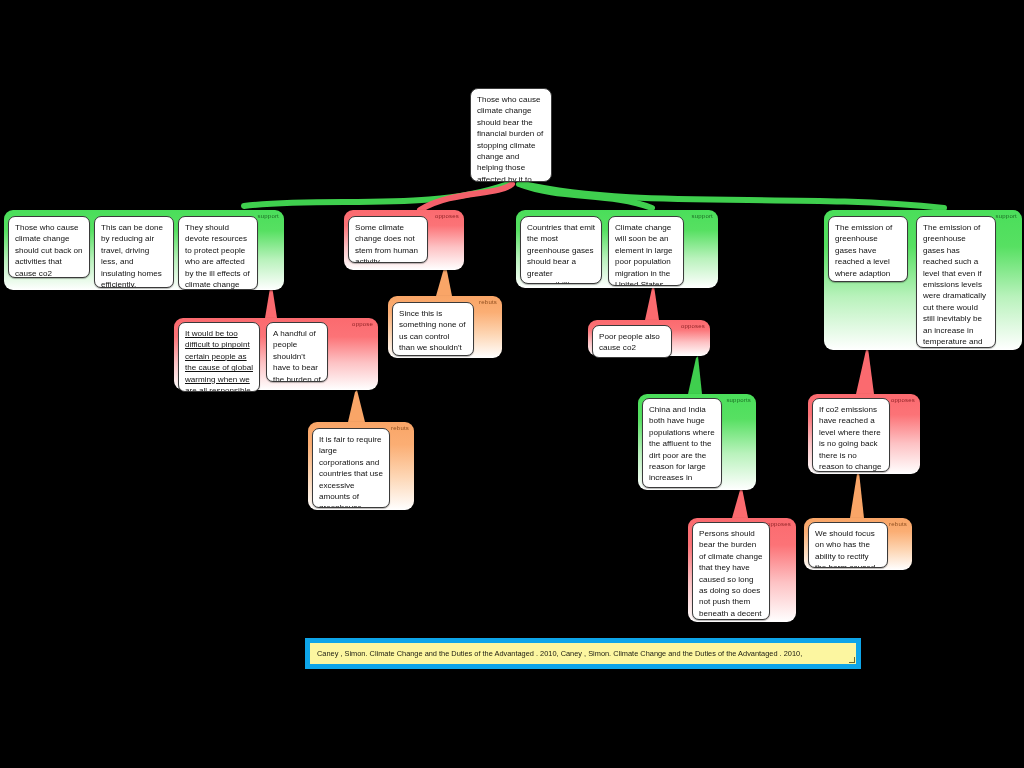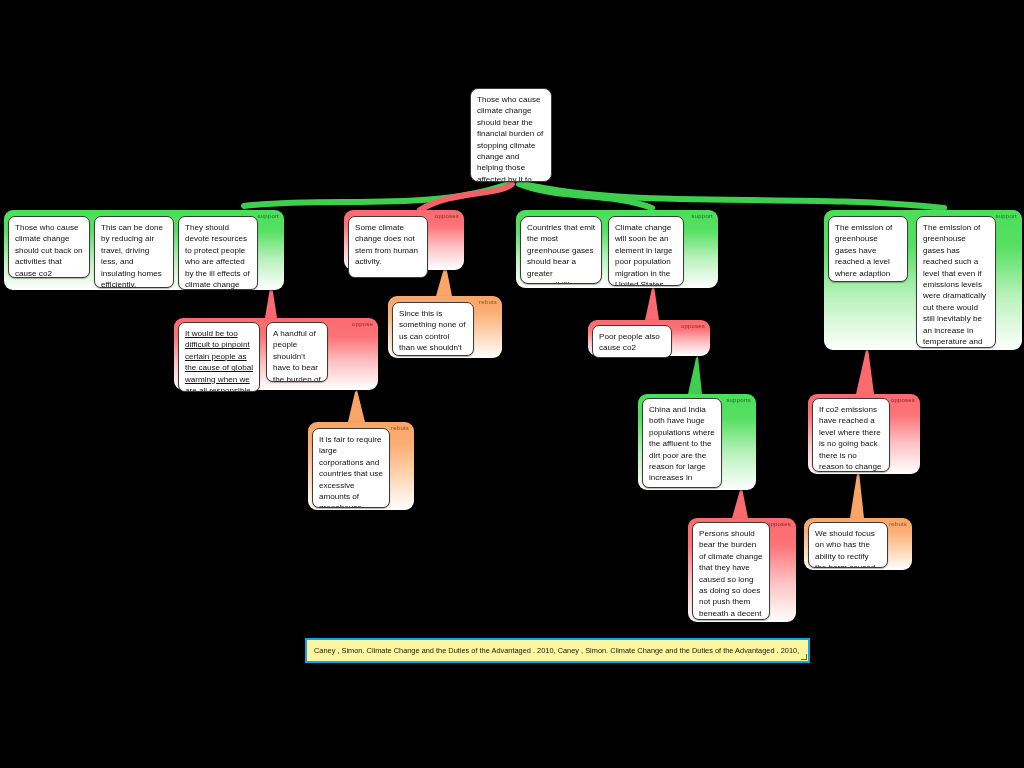--- a/index.html
+++ b/index.html
@@ -48,22 +48,22 @@
     font-size:8.1px;line-height:11.4px;color:#111;
     font-family:"Liberation Sans","DejaVu Sans",sans-serif;
     overflow:hidden;
     box-shadow:0 1px 1px rgba(0,0,0,.28);
   }
   .card.root{border-radius:8px;}
 
   
   #citation{
     position:absolute;z-index:4;
-    left:305px;top:638px;width:505px;
-    background:#fcf6a0;border:2px solid #0ea5e9;
+    left:305px;top:638px;width:556px;
+    background:#fcf6a0;border:5px solid #0ea5e9;
     box-sizing:border-box;
     padding:5px 7px;
     font-size:7.4px;line-height:11px;color:#1a1a10;
     font-family:"Liberation Sans","DejaVu Sans",sans-serif;
   }
   #citation .cite-line{display:block;}
   .cite-handle{
     position:absolute;right:1px;bottom:1px;width:5px;height:5px;
     border-right:1px solid #6d6930;border-bottom:1px solid #6d6930;
   }
@@ -137,21 +137,21 @@
   <div id="groups">
       <div class="group support" style="left: 4px; top: 210px; width: 280px; height: 80px;">
         <span class="group-label">support</span>
       </div>
       <div class="card" style="left: 8px; top: 216px; width: 82px; height: 62px;"><span>Those who cause climate change should cut back on activities that cause co2 emissions.</span></div>
       <div class="card" style="left: 94px; top: 216px; width: 80px; height: 72px;"><span>This can be done by reducing air travel, driving less, and insulating homes efficiently. (Caney)</span></div>
       <div class="card" style="left: 178px; top: 216px; width: 80px; height: 74px;"><span>They should devote resources to protect people who are affected by the ill effects of climate change (Caney)</span></div>
       <div class="group oppose" style="left: 344px; top: 210px; width: 120px; height: 60px;">
         <span class="group-label">opposes</span>
       </div>
-      <div class="card" style="left: 348px; top: 216px; width: 80px; height: 62px;"><span>Some climate change does not stem from human activity.</span></div>
+      <div class="card" style="left: 348px; top: 216px; width: 80px; height: 47px;"><span>Some climate change does not stem from human activity.</span></div>
       <div class="group support" style="left: 516px; top: 210px; width: 202px; height: 78px;">
         <span class="group-label">support</span>
       </div>
       <div class="card" style="left: 520px; top: 216px; width: 82px; height: 68px; border-radius: 8px;"><span>Countries that emit the most greenhouse gases should bear a greater responsibility.</span></div>
       <div class="card" style="left: 608px; top: 216px; width: 76px; height: 70px;"><span>Climate change will soon be an element in large poor population migration in the United States</span></div>
       <div class="group support" style="left: 824px; top: 210px; width: 198px; height: 140px;">
         <span class="group-label">support</span>
       </div>
       <div class="card" style="left: 828px; top: 216px; width: 80px; height: 66px;"><span>The emission of greenhouse gases have reached a level where adaption will be required.</span></div>
       <div class="card" style="left: 916px; top: 216px; width: 80px; height: 132px;"><span>The emission of greenhouse gases has reached such a level  that even if emissions levels were dramatically cut there would still inevitably be an increase in temperature and in sea-levels. (Caney)</span></div>

